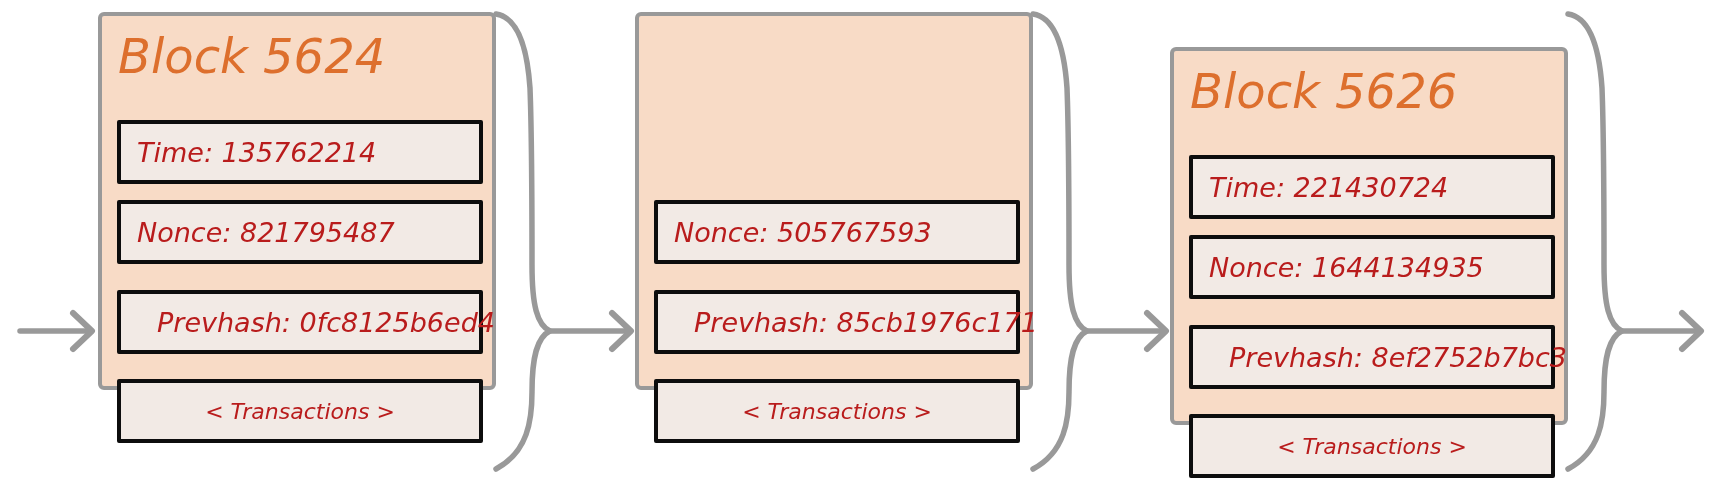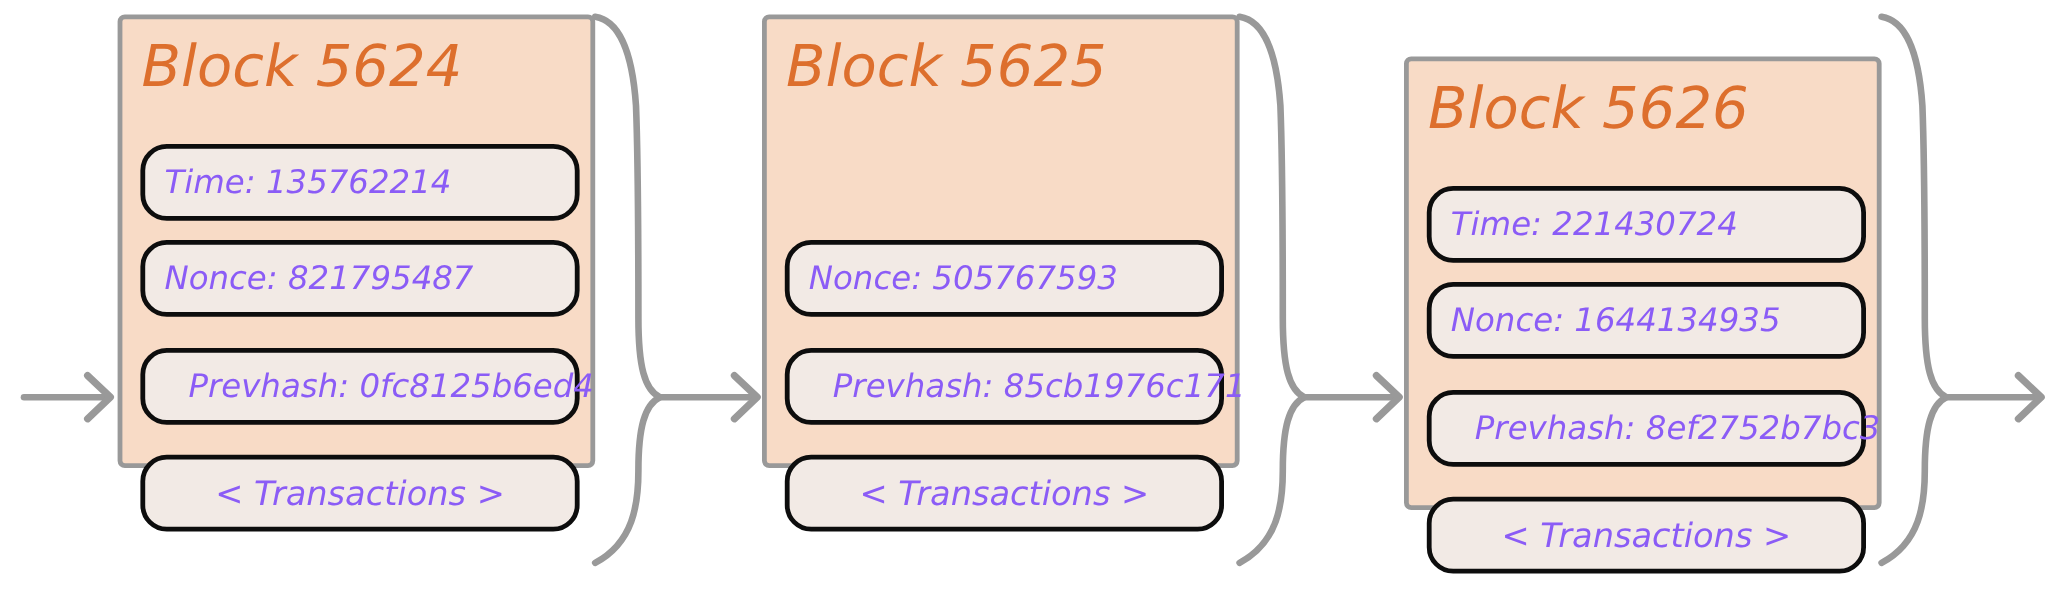--- a/index.html
+++ b/index.html
@@ -38,37 +38,37 @@
     font-size:48px;
     color:#dd6f2d;
     white-space:nowrap;
   }
   .field{
     position:absolute;
     left:15px;
     width:366px;height:64px;
     background:#f2eae5;
     border:4px solid #0d0d0d;
-    border-radius:22px;
+    border-radius:2px;
     box-sizing:border-box;
     display:flex;
     align-items:center;
     font-size:27px;
-    color:#8b5cf6;
+    color:#b91c1c;
     padding-left:16px;
     white-space:nowrap;
   }
   .f-time{top:104px;}
   .f-nonce{top:184px;}
   .f-prevhash{top:274px;padding-left:36px;}
   .f-trans{
     top:363px;
     justify-content:center;
     padding-left:0;
-    font-size:28px;
+    font-size:22px;
   }
   .b1{left:98px;}
   .b2{left:635px;}
   .b3{left:1170px;margin-top:35px;}
 </style>
 </head>
 <body>
 
 <div class="canvas">
 
@@ -102,21 +102,20 @@
 
   <div class="block b1">
     <div class="block-title">Block 5624</div>
     <div class="field f-time">Time: 135762214</div>
     <div class="field f-nonce">Nonce: 821795487</div>
     <div class="field f-prevhash">Prevhash: 0fc8125b6ed4</div>
     <div class="field f-trans">&lt; Transactions &gt;</div>
   </div>
 
   <div class="block b2">
-    <div class="block-title">Block 5625</div>
     <div class="field f-nonce">Nonce: 505767593</div>
     <div class="field f-prevhash">Prevhash: 85cb1976c171</div>
     <div class="field f-trans">&lt; Transactions &gt;</div>
   </div>
 
   <div class="block b3">
     <div class="block-title">Block 5626</div>
     <div class="field f-time">Time: 221430724</div>
     <div class="field f-nonce">Nonce: 1644134935</div>
     <div class="field f-prevhash">Prevhash: 8ef2752b7bc3</div>

